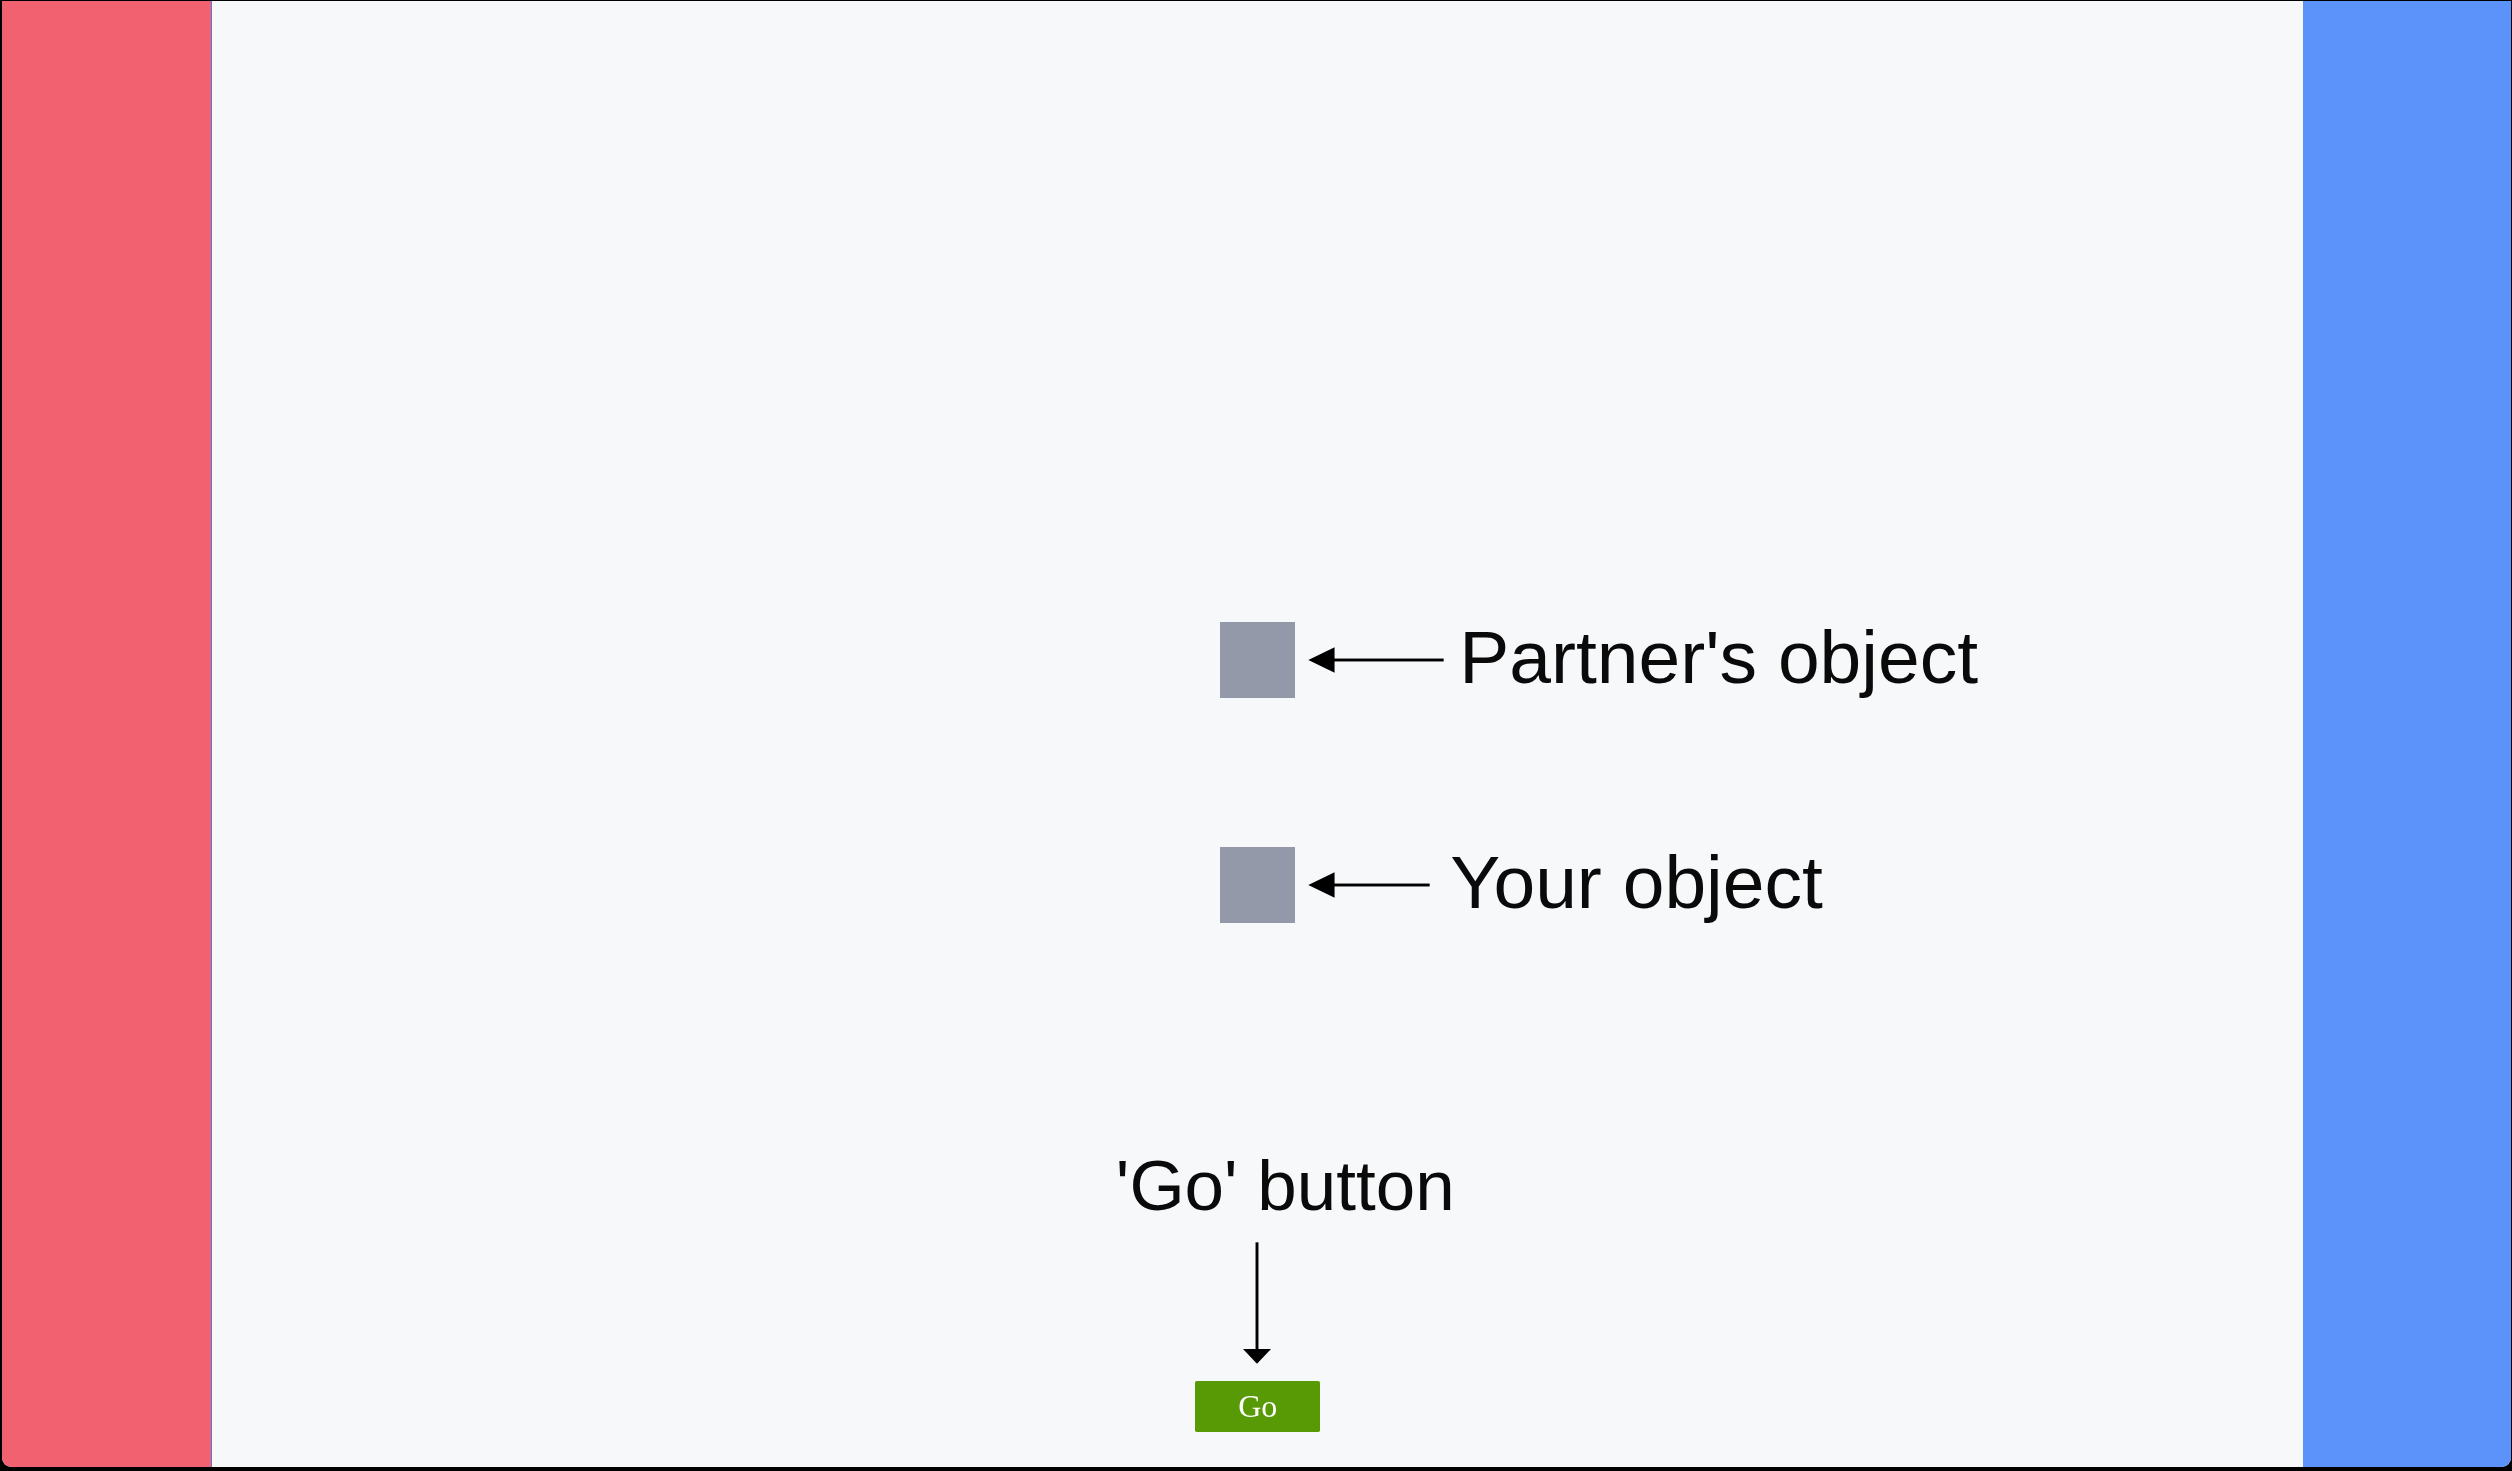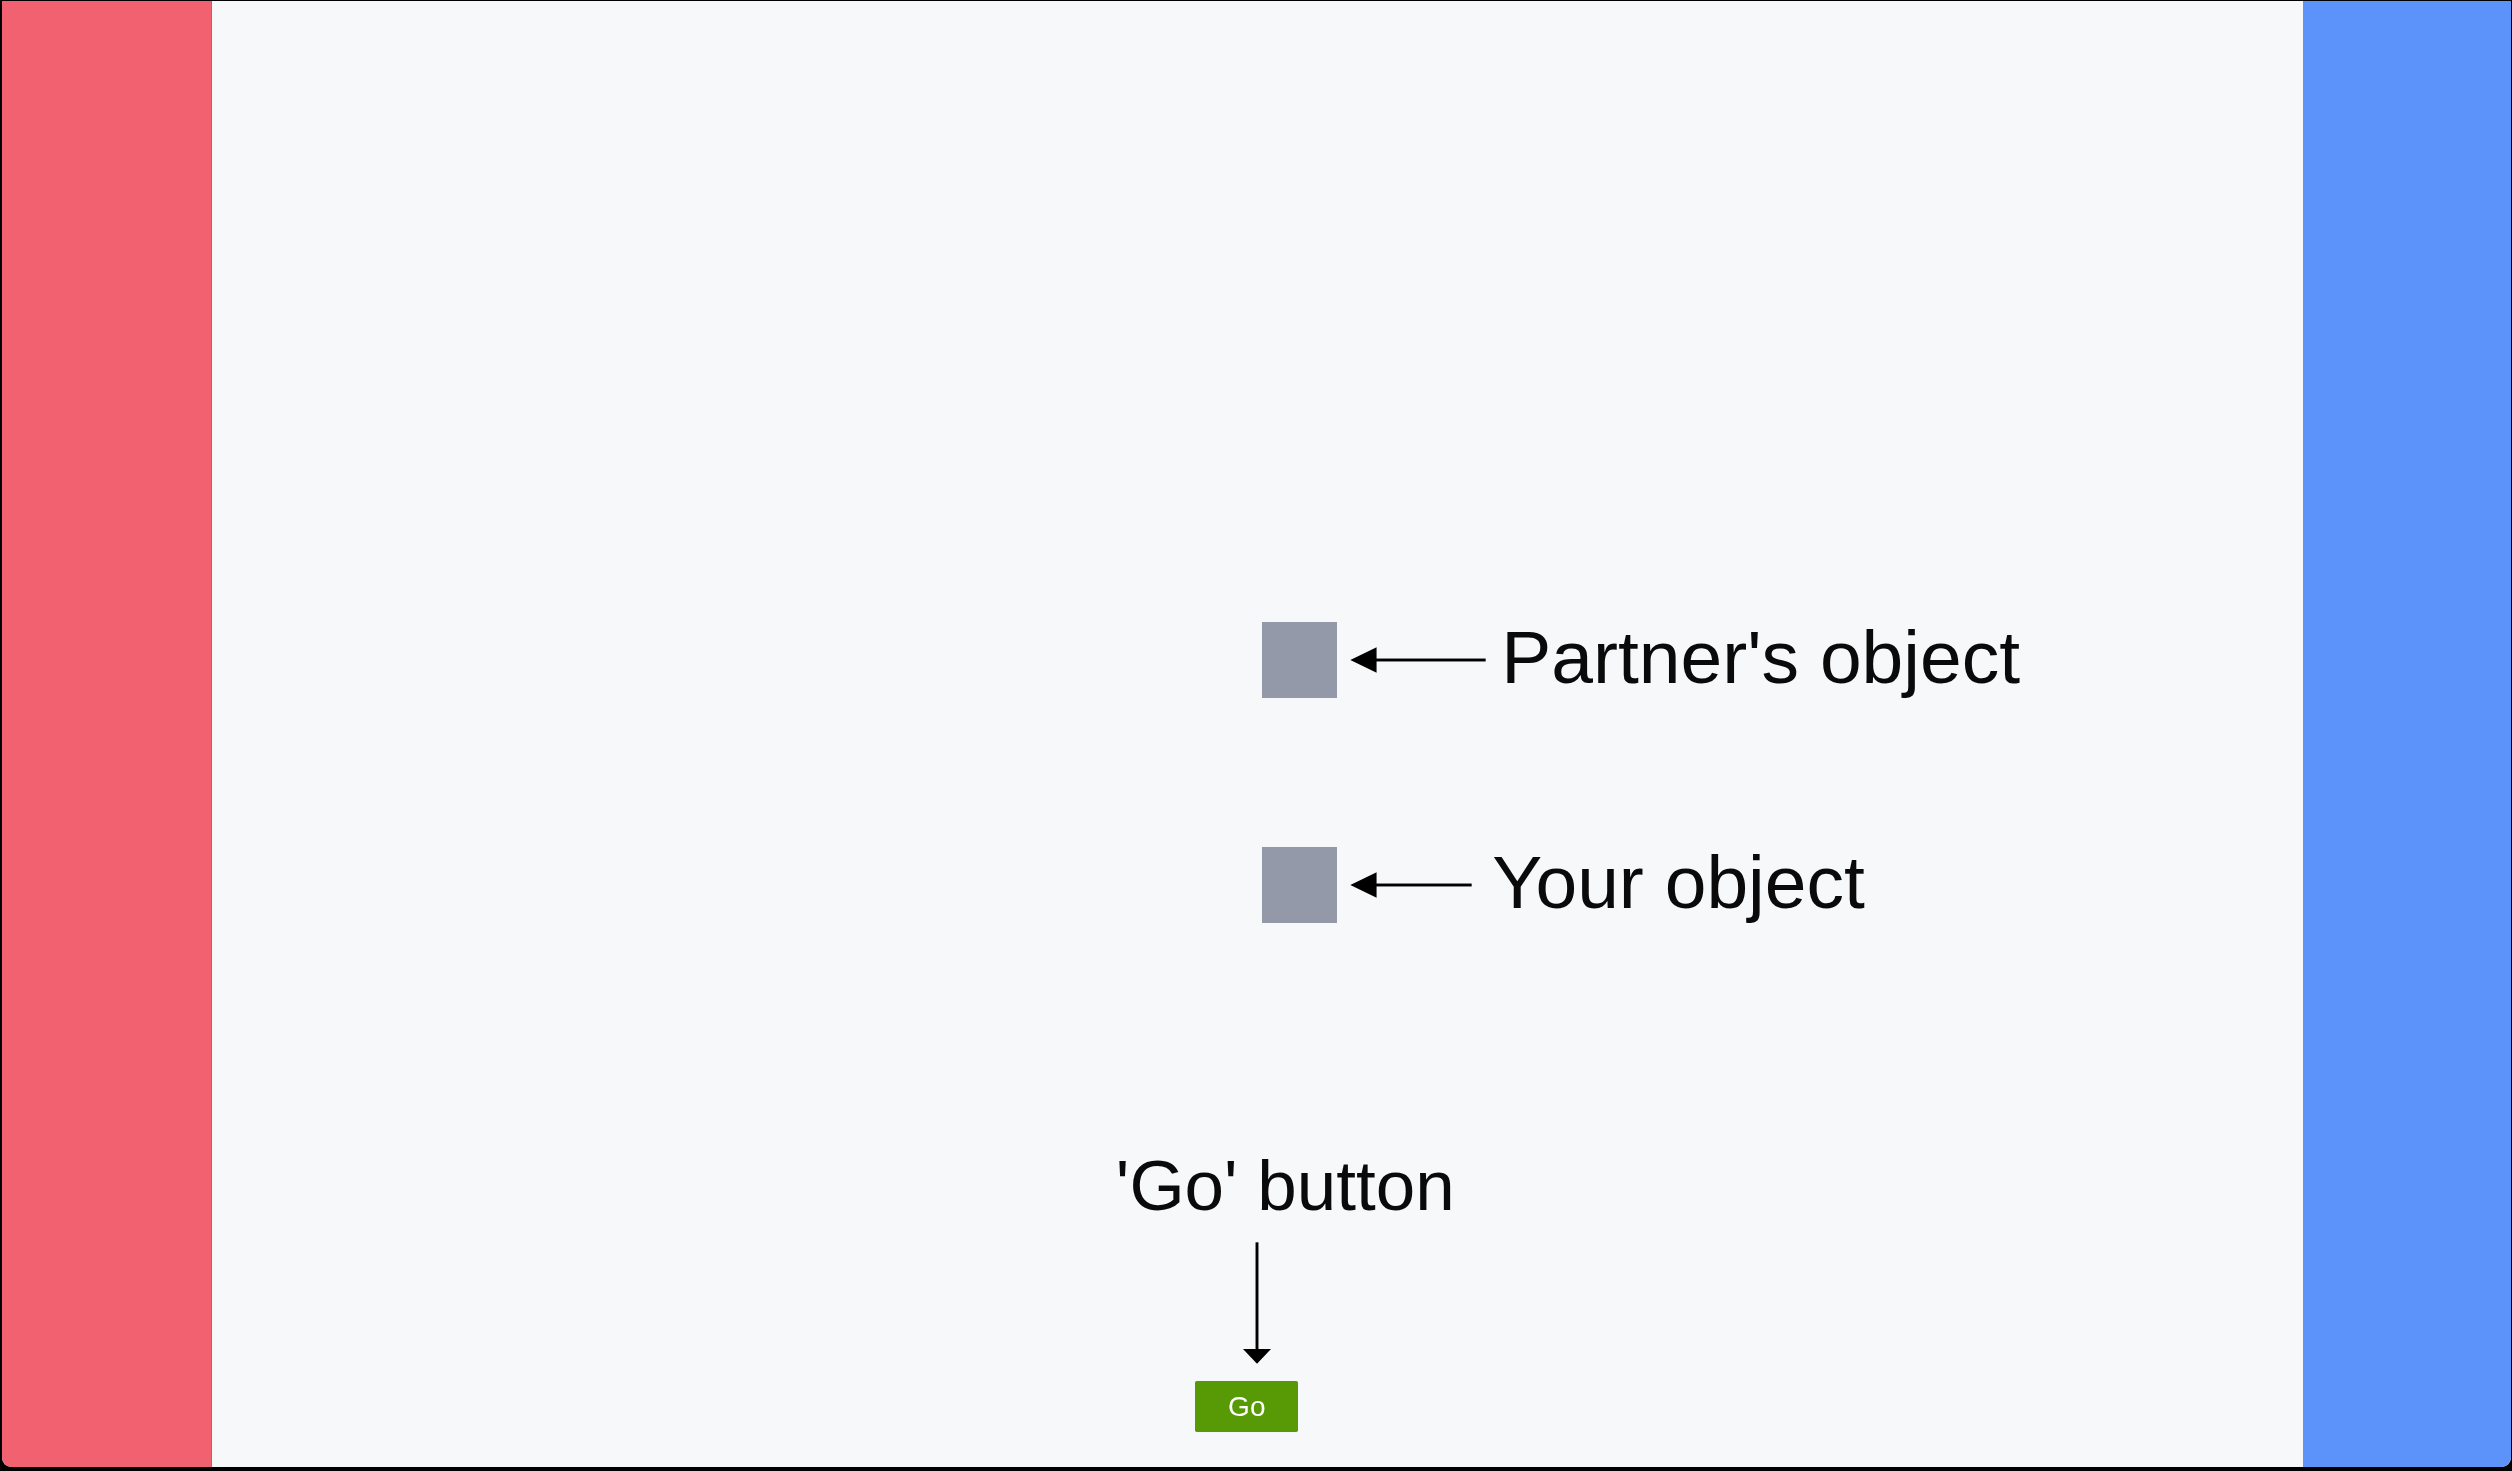--- a/index.html
+++ b/index.html
@@ -2,33 +2,33 @@
 <html style="font-size:9.4px"><head>
 <meta charset="utf-8">
 <style>
   html,body{margin:0;padding:0;background:#000;}
   body{font-family:"Liberation Sans", sans-serif;}
   .frame{position:relative;width:2512px;height:1471px;background:#000;overflow:hidden;}
   .surface{position:absolute;left:2.3px;top:1.2px;right:1.2px;bottom:4.1px;border-radius:0 0 9.4px 9.4px;}
   .bar{position:absolute;top:0;bottom:0;}
   .bar.left{left:0;width:209px;border-right:1.8px solid transparent;border-radius:0 0 0 9.4px;}
   .bar.right{right:0;width:208px;border-radius:0 0 9.4px 0;}
-  .obj-row{position:absolute;left:1260px;height:76px;display:flex;align-items:center;justify-content:center;}
+  .obj-row{position:absolute;left:1218px;height:76px;display:flex;align-items:center;justify-content:center;}
   .row1{top:621px;}
   .row2{top:846px;}
   .square{width:75px;height:76px;flex:none;}
   .arrow{flex:none;margin-left:13px;display:block;}
   .label{margin-left:15px;font-size:75px;line-height:1;white-space:nowrap;padding-bottom:5.8px;}
   .row2 .label{margin-left:20px;}
   .go-caption{position:absolute;left:1283px;top:1149px;transform:translateX(-50%);
               font-size:71px;line-height:1;white-space:nowrap;}
   .down-arrow{position:absolute;left:1241px;top:1241px;display:block;}
-  .go-btn{position:absolute;left:1193px;top:1380px;width:103px;height:51px;
-          border:none;border-radius:1.8px;padding:0;font-family:Liberation Sans, sans-serif;
-          font-size:28px;line-height:51px;text-align:center;cursor:pointer;}
+  .go-btn{position:absolute;left:1193px;top:1380px;width:125px;height:51px;
+          border:none;border-radius:1.8px;padding:0;font-family:Liberation Serif, serif;
+          font-size:32px;line-height:51px;text-align:center;cursor:pointer;}
 </style>
 </head>
 <body>
 
 <div class="frame">
   <div class="surface" style="background: rgb(247, 248, 250);">
 
     <div class="bar left" style="background: rgb(241, 97, 112); border-right-color: rgb(79, 125, 224);"></div>
 
     <div class="bar right" style="background: rgb(91, 147, 251);"></div>

